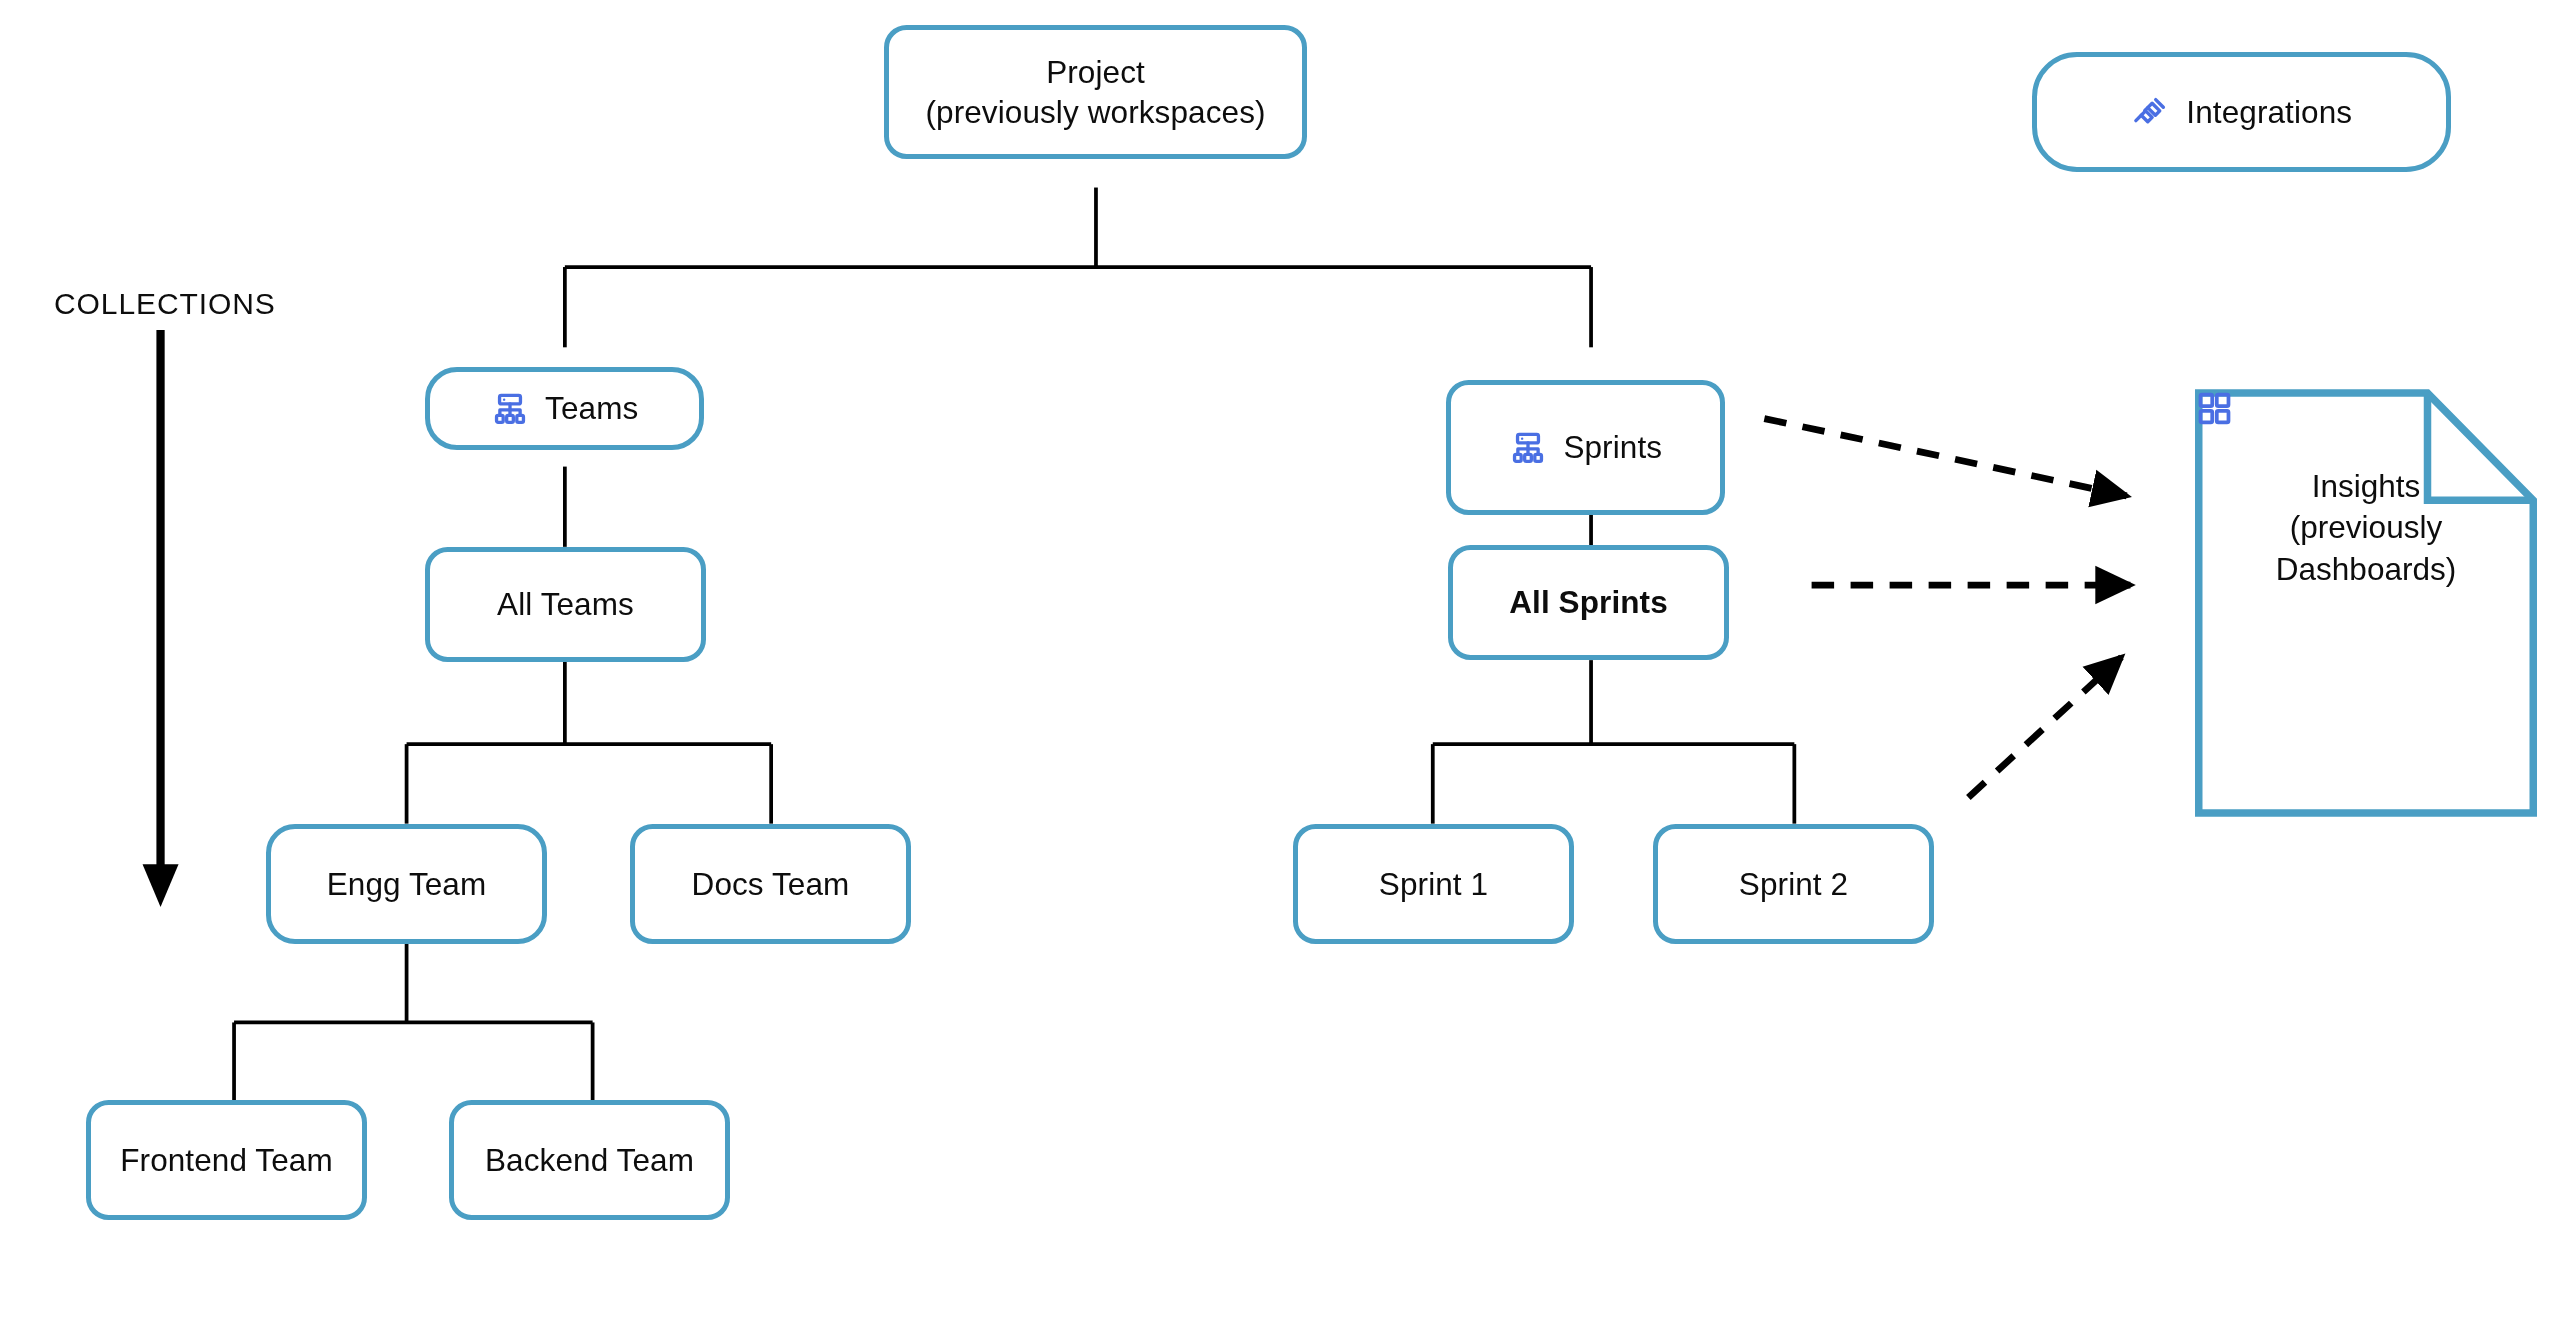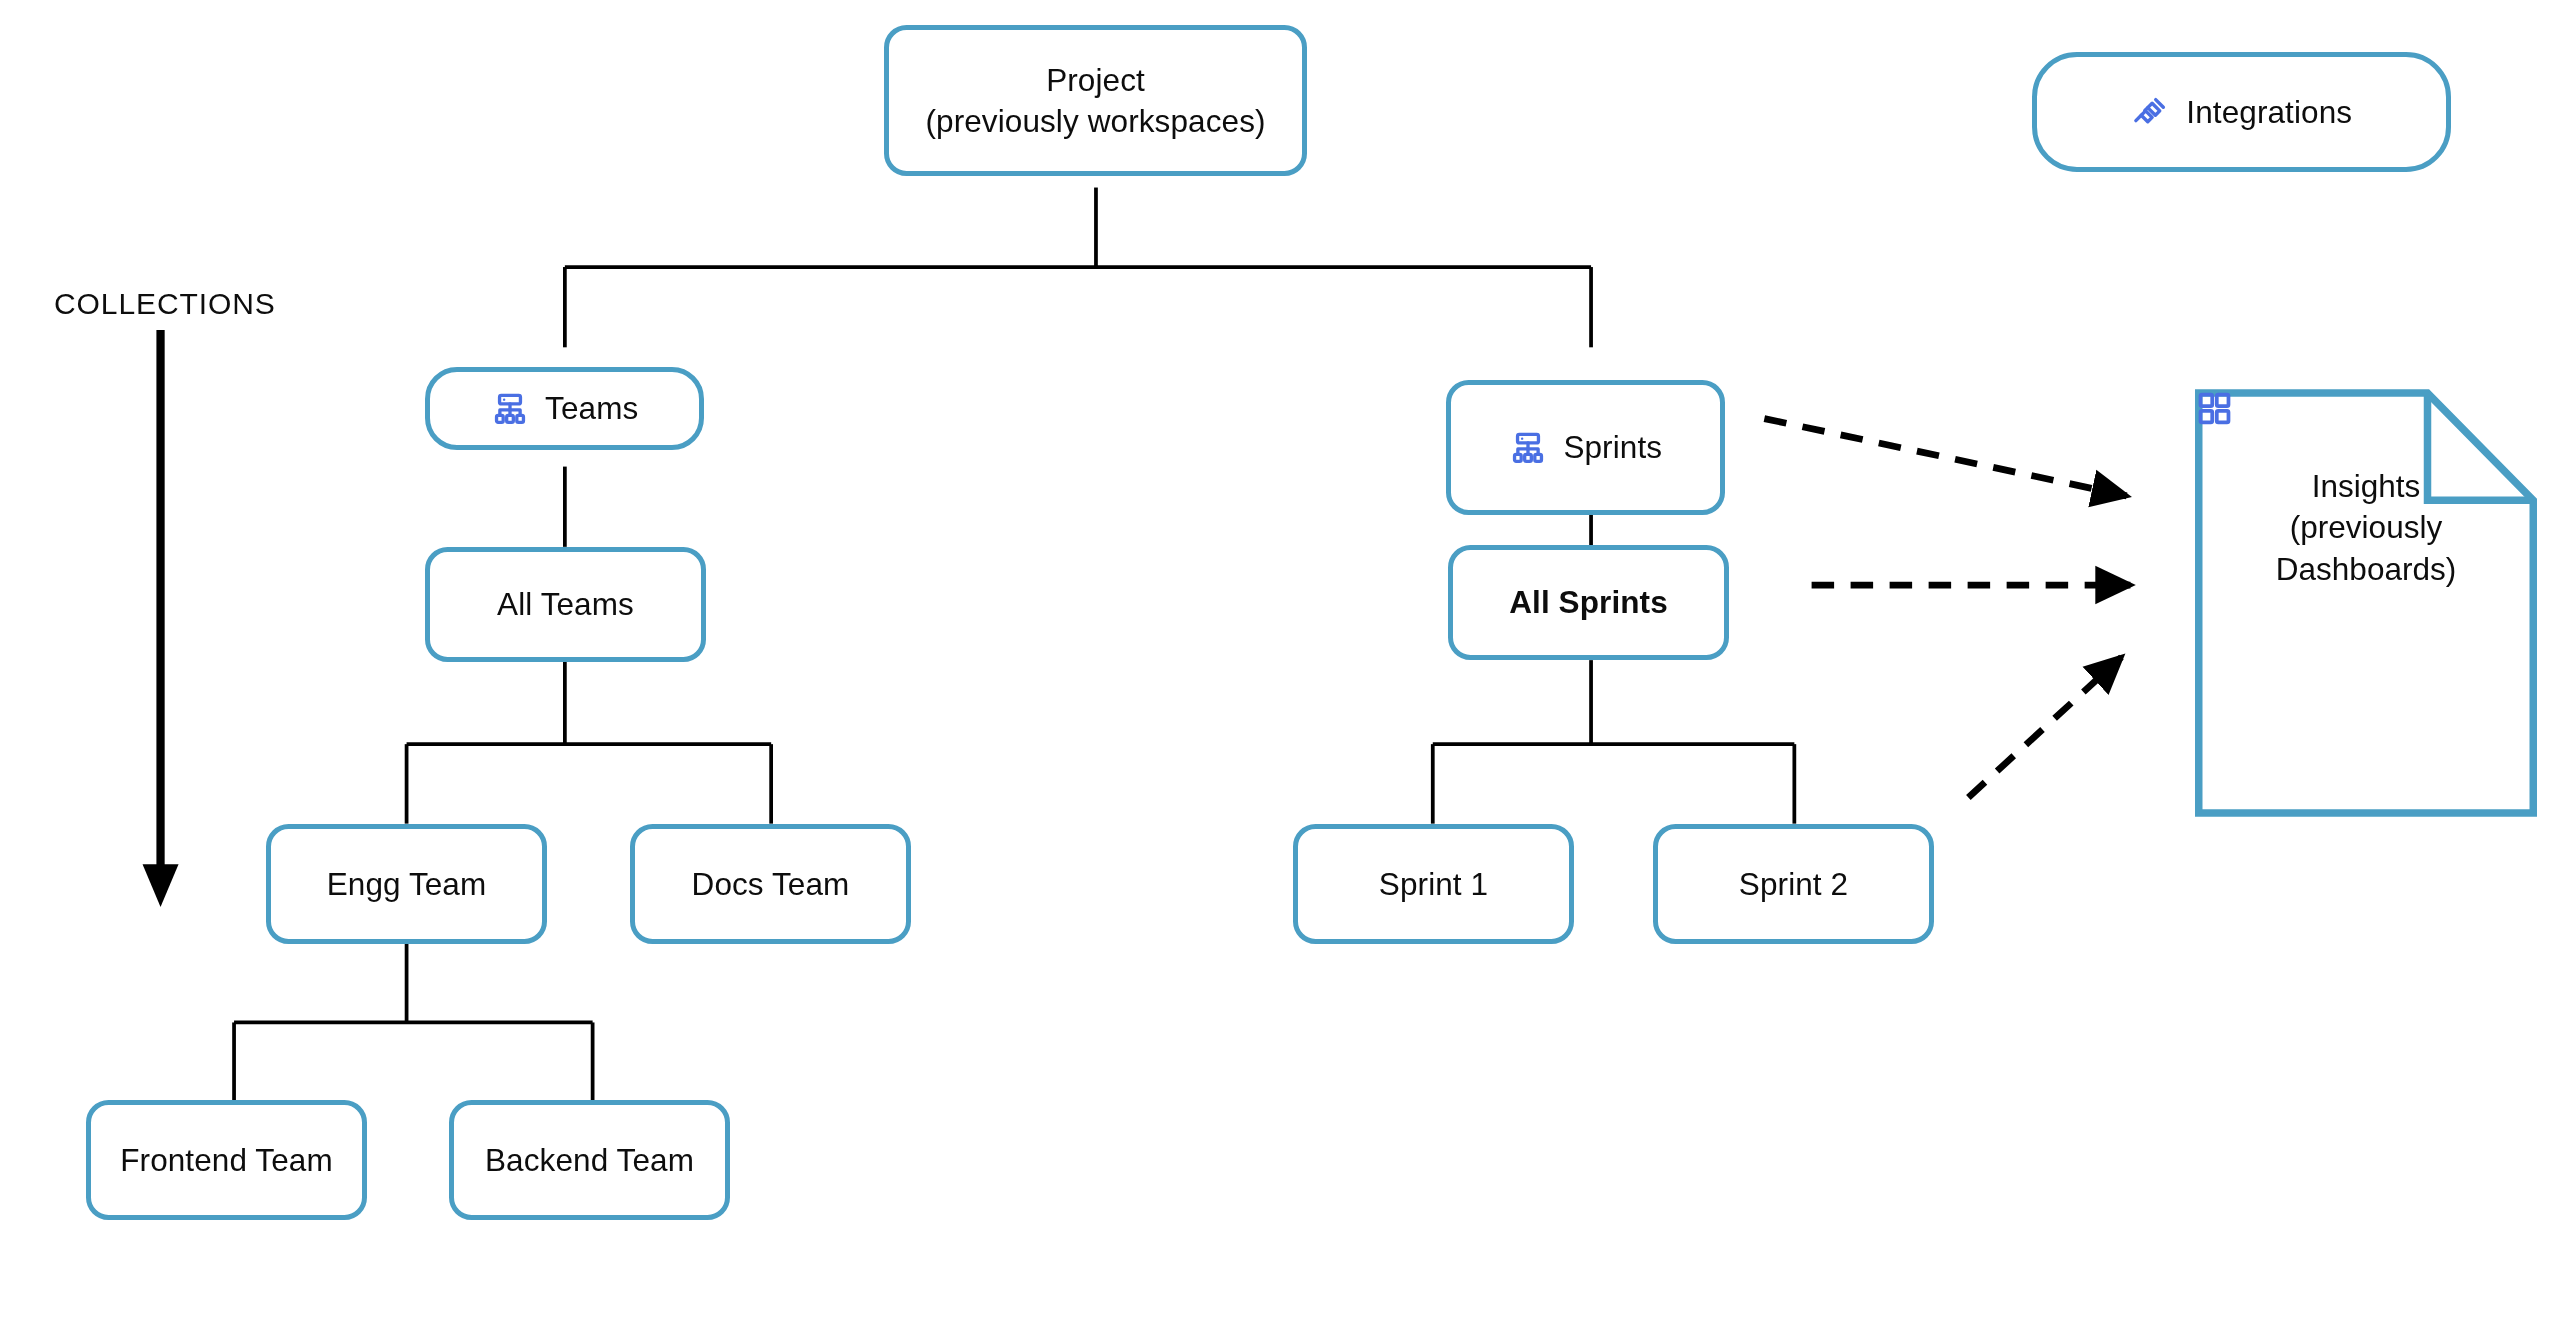--- a/index.html
+++ b/index.html
@@ -171,21 +171,21 @@
     </g>
 
     <g>
       <path d="M 214 440 L 214 1178" stroke="#000000" stroke-width="11" fill="none"></path>
       <path d="M 214 1209 L 190 1152 L 238 1152 z" fill="#000000"></path>
     </g>
   </svg>
 
   <div id="collections-label">COLLECTIONS</div>
 
-  <div class="node" style="left:884px; top:25px; width:423px; height:151px;">
+  <div class="node" style="left:884px; top:25px; width:423px; height:134px;">
     <span class="label">Project
 (previously workspaces)</span>
   </div>
 
   <div class="node pill with-icon" style="left:2032px; top:32px; width:419px; height:120px;">
     <span class="icon">
       <svg width="39" height="39" viewBox="0 0 24 24" fill="none" stroke="#4a6fe3" stroke-width="2.1" stroke-linecap="round" stroke-linejoin="round">
         <path d="M 15.2 4.1 L 19.9 8.8"></path>
         <path d="M 13.0 6.3 L 17.7 11.0 L 15.0 13.7 L 10.3 9.0 Z"></path>
         <path d="M 10.3 9.0 L 8.5 10.8"></path>
@@ -229,21 +229,21 @@
   </div>
 
   <div class="node" style="left:425px; top:547px; width:281px; height:115px;">
     <span class="label">All Teams</span>
   </div>
 
   <div class="node" style="left:1448px; top:545px; width:281px; height:115px;font-weight:bold;">
     <span class="label">All Sprints</span>
   </div>
 
-  <div class="node" style="left:266px; top:824px; width:281px; height:120px;">
+  <div class="node" style="left:266px; top:824px; width:281px; height:120px;border-radius:29px;">
     <span class="label">Engg Team</span>
   </div>
 
   <div class="node" style="left:630px; top:824px; width:281px; height:120px;">
     <span class="label">Docs Team</span>
   </div>
 
   <div class="node" style="left:1293px; top:824px; width:281px; height:120px;">
     <span class="label">Sprint 1</span>
   </div>

